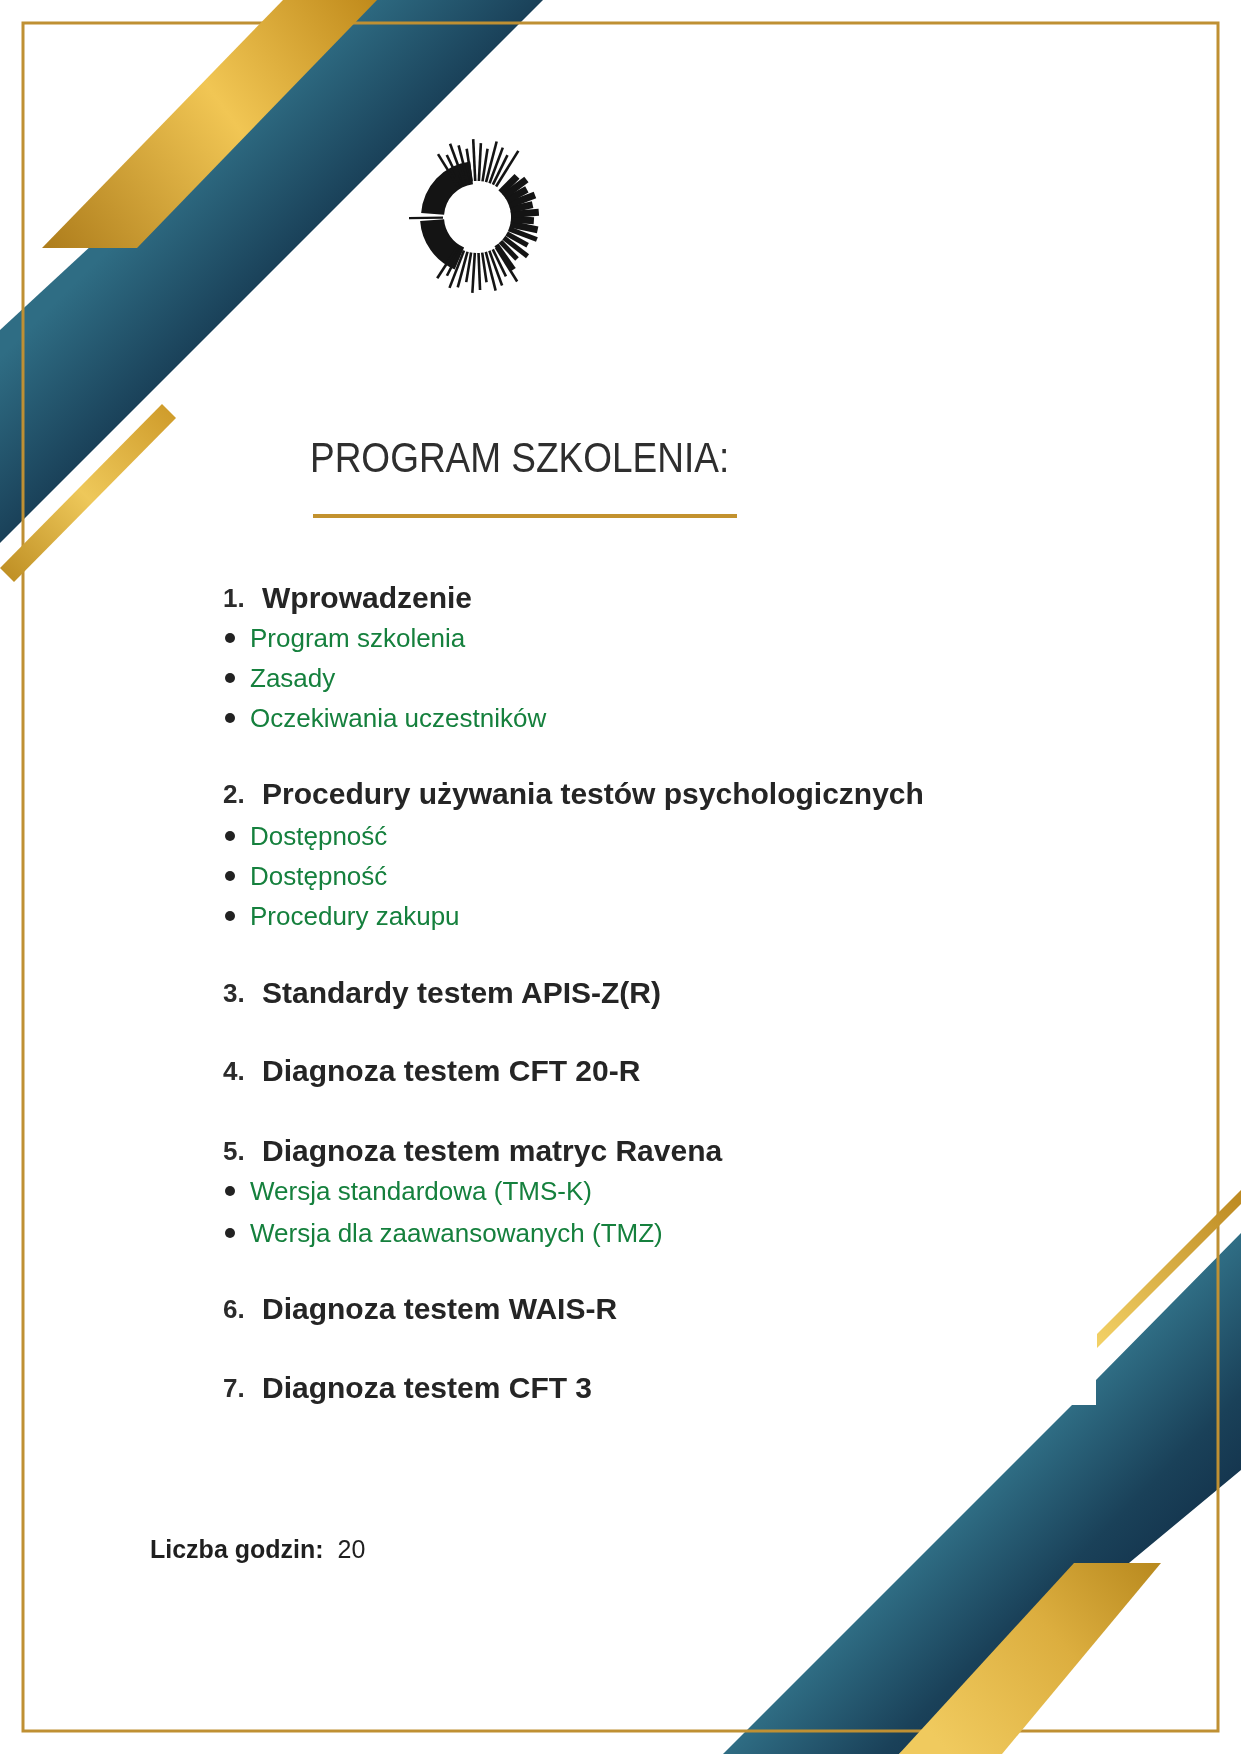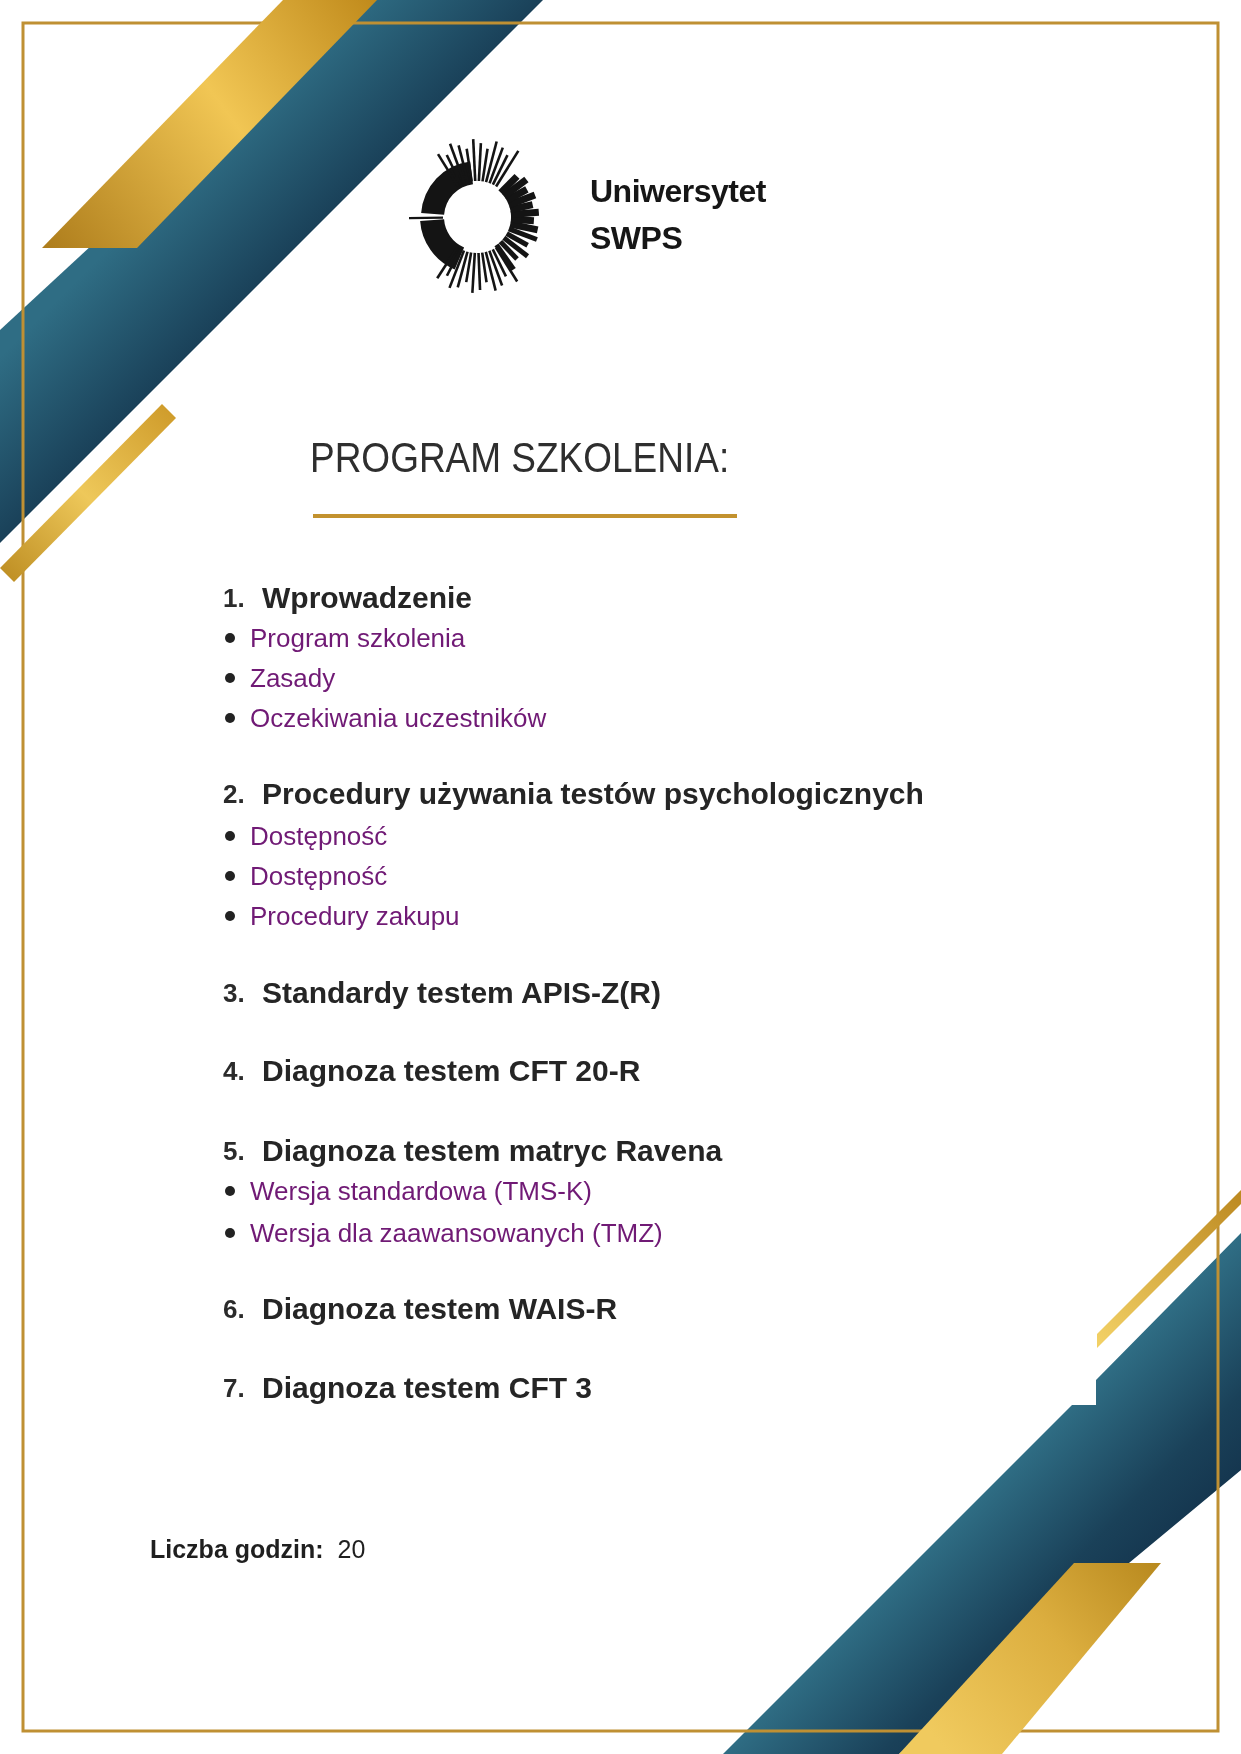--- a/index.html
+++ b/index.html
@@ -16,21 +16,21 @@
   .title{
     position:absolute;left:310px;top:433px;font-size:43px;font-weight:400;color:#2e2e2e;
     letter-spacing:0px;white-space:nowrap;transform:scaleX(.86);transform-origin:left top;
   }
   .title-underline{position:absolute;left:313px;top:514px;width:424px;height:4px;background:#c3922e;}
   .program{position:absolute;left:200px;top:585px;width:860px;}
   .row{display:flex;align-items:flex-start;line-height:26px;white-space:nowrap;}
   .row .num{margin-left:23px;width:39px;font-weight:700;font-size:26px;flex:none;}
   .row .htext{font-weight:700;font-size:30px;color:#252525;}
   .row .dot{flex:none;width:10px;height:10px;border-radius:50%;background:#222;margin:8px 15px 0 25px;}
-  .row .btext{font-size:26px;color:#701a75;}
+  .row .btext{font-size:26px;color:#15803d;}
   .g14{margin-top:14px}.g16{margin-top:16px}
   .g50{margin-top:50px}.g51{margin-top:51px}.g52{margin-top:52px}.g53{margin-top:53px}.g54{margin-top:54px}
   .footer{position:absolute;left:150px;top:1503px;font-size:25px;white-space:nowrap;color:#1f1f1f;margin-top:32px;}
   .footer .b{font-weight:700;}
 </style>
 </head>
 <body>
 
 <div class="page">
 
@@ -116,24 +116,20 @@
           <line x1="95.78136128440673" y1="112.35658566677004" x2="108.932495688079" y2="139.32040705574508" stroke="#141414" stroke-width="2.6"></line>
           <line x1="99.0237800500044" y1="110.56298075464915" x2="120.16131343889819" y2="144.52184825981487" stroke="#141414" stroke-width="2.6"></line>
           <line x1="99.50159883593557" y1="107.85116950582572" x2="116.70889192646695" y2="132.42573083449548" stroke="#141414" stroke-width="5"></line>
           <line x1="103.44706448701278" y1="104.62184328887389" x2="119.99793353666887" y2="122.0019679633731" stroke="#141414" stroke-width="5"></line>
           <line x1="106.86527042077348" y1="100.83883982420117" x2="130.56992079204423" y2="119.22605143379045" stroke="#141414" stroke-width="5"></line>
           <line x1="109.67935062717355" y1="96.58722841071688" x2="130.629480481649" y2="108.29586023004643" stroke="#141414" stroke-width="5"></line>
           <line x1="111.8260242151251" y1="91.9626160457598" x2="139.90781028729432" y2="102.51786549790081" stroke="#141414" stroke-width="5"></line>
           <line x1="46.0051783646827" y1="80.59338181886763" x2="12.010356729365398" y2="81.18676363773525" stroke="#141414" stroke-width="2.2"></line>
         </g>
     </svg>
-    <div class="logo-text">
-      <div>Uniwersytet</div>
-      <div>SWPS</div>
-    </div>
   </div>
 
   <div class="title">PROGRAM SZKOLENIA:</div>
   <div class="title-underline"></div>
 
   <div class="program">
     <div class="row h">
       <span class="num">1.</span>
       <span class="htext">Wprowadzenie</span>
     </div>

